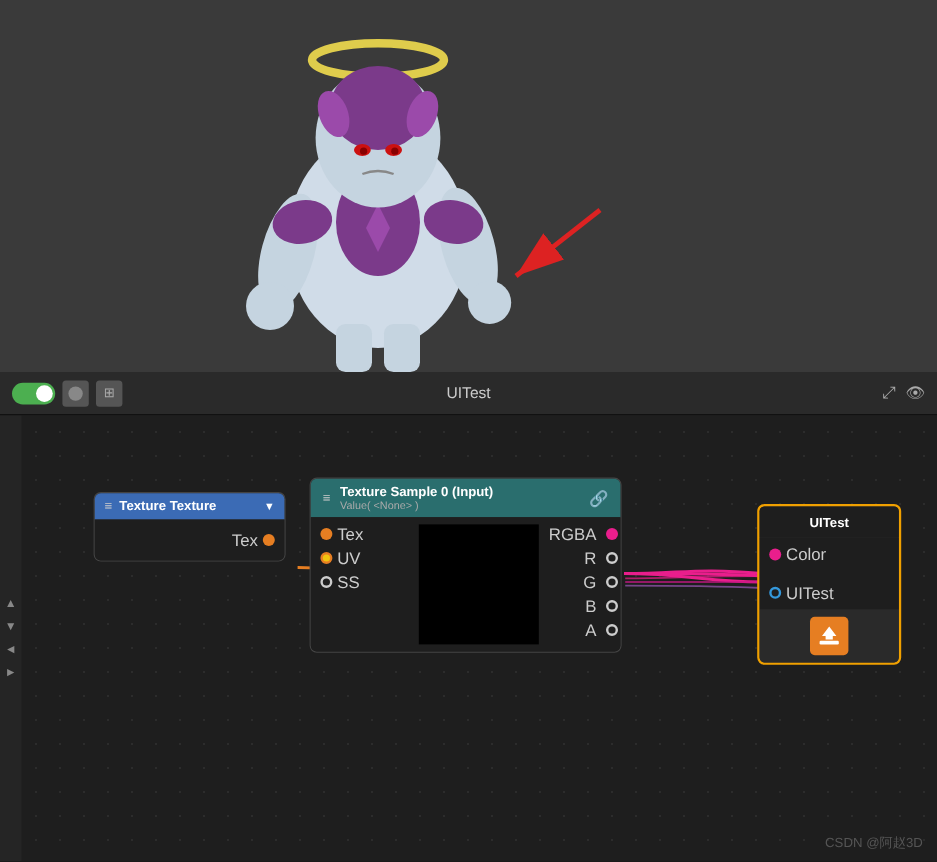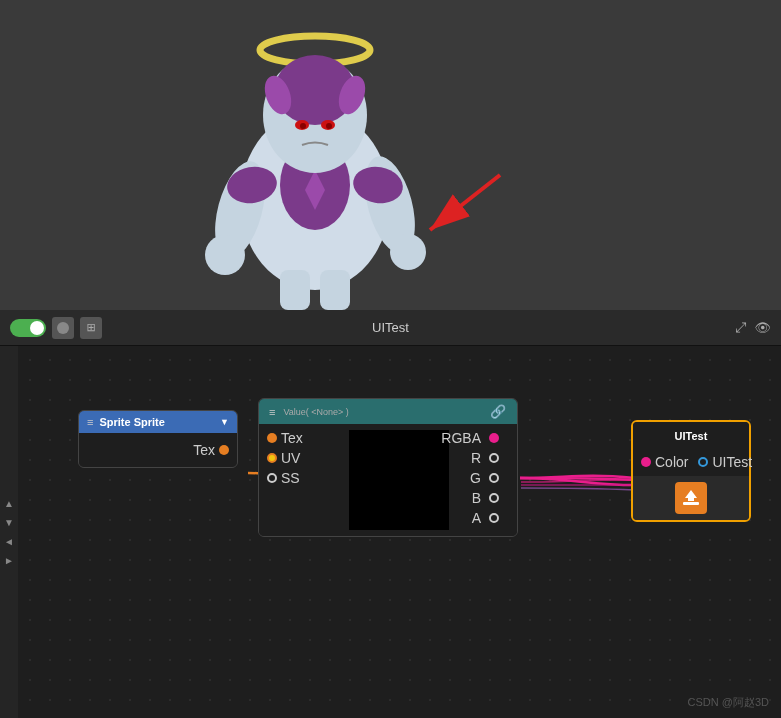--- a/index.html
+++ b/index.html
@@ -241,21 +241,21 @@
 
     .texture-preview {
       width: 100px;
       height: 100px;
       background: #000;
       flex-shrink: 0;
       margin: 6px 0;
     }
 
     .texture-ports-right {
-      padding: 6px 20px;
+      padding: 6px 4px;
       display: flex;
       flex-direction: column;
       gap: 4px;
       min-width: 70px;
       align-items: flex-end;
     }
 
     .port-row-left {
       display: flex;
       align-items: center;
@@ -285,22 +285,22 @@
       background: #1e1e1e;
       border-radius: 4px 4px 0 0;
       padding: 4px 8px;
       text-align: center;
     }
 
     .uitest-body {
       padding: 6px 8px;
       background: #1e1e1e;
       display: flex;
-      flex-direction: row;
-      gap: 6px;
+      flex-direction: column;
+      gap: 16px;
       text-align: right;
     }
 
     .uitest-footer {
       background: #2a2a2a;
       display: flex;
       align-items: center;
       justify-content: center;
       padding: 6px;
       border-radius: 0 0 4px 4px;
@@ -447,35 +447,36 @@
     <path d="M 520 168 C 570 168, 600 168, 635 170" stroke="#e91e8c" stroke-width="2.5" fill="none"></path>
 
     <path d="M 521 172 C 560 172, 580 170, 635 170" stroke="#e91e8c" stroke-width="1.5" fill="none" opacity="0.7"></path>
     <path d="M 521 175 C 560 175, 585 175, 635 175" stroke="#c71585" stroke-width="1.5" fill="none" opacity="0.7"></path>
     <path d="M 521 178 C 562 178, 588 178, 635 180" stroke="#9b59b6" stroke-width="1.5" fill="none" opacity="0.7"></path>
   </svg>
 
   <div id="sprite-texture-node">
     <div class="node-header node-header-blue">
       <span class="node-menu-icon">≡</span>
-      <span class="node-title">Sprite Sprite</span>
+      <span class="node-title">Texture Texture</span>
       <span class="node-dropdown-arrow">▼</span>
     </div>
     <div class="node-body">
       <div class="node-port-row">
         <span class="node-port-label">Tex</span>
         <span class="port-dot port-orange"></span>
       </div>
     </div>
   </div>
 
   <div id="texture-sample-node">
     <div class="texture-sample-header">
       <span class="node-menu-icon">≡</span>
       <div style="flex:1;">
+        <div class="node-title">Texture Sample 0 (Input)</div>
         <div style="color:#aaa;font-size:9px;">Value( &lt;None&gt; )</div>
       </div>
       <span class="link-icon">🔗</span>
     </div>
     <div class="texture-node-body">
 
       <div class="texture-ports-left">
         <div class="port-row-left">
           <span class="port-dot port-orange"></span>
           <span class="node-port-label">Tex</span>

